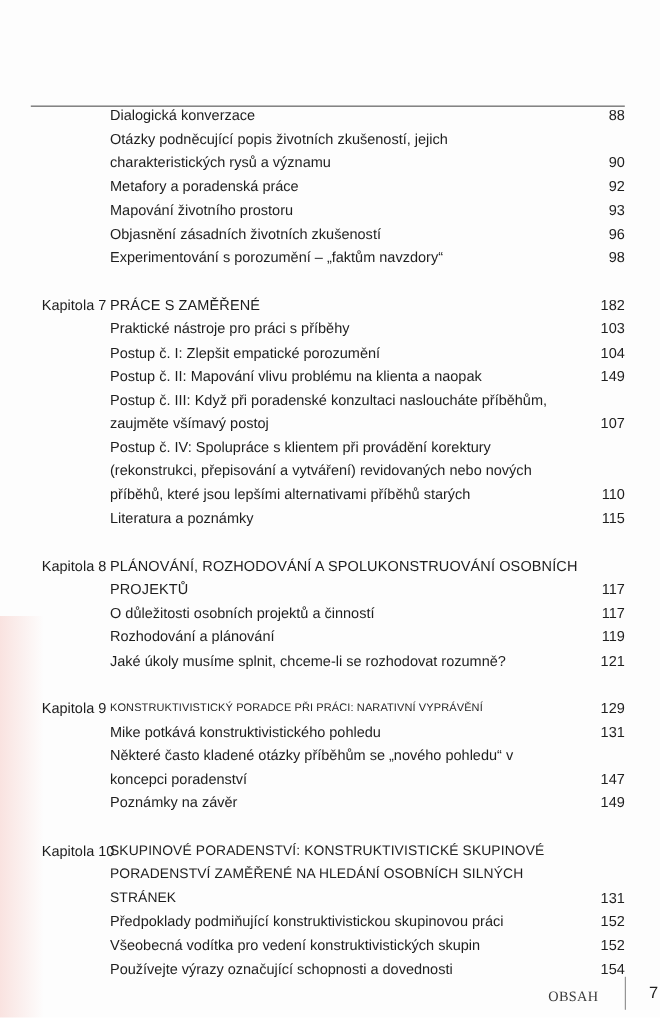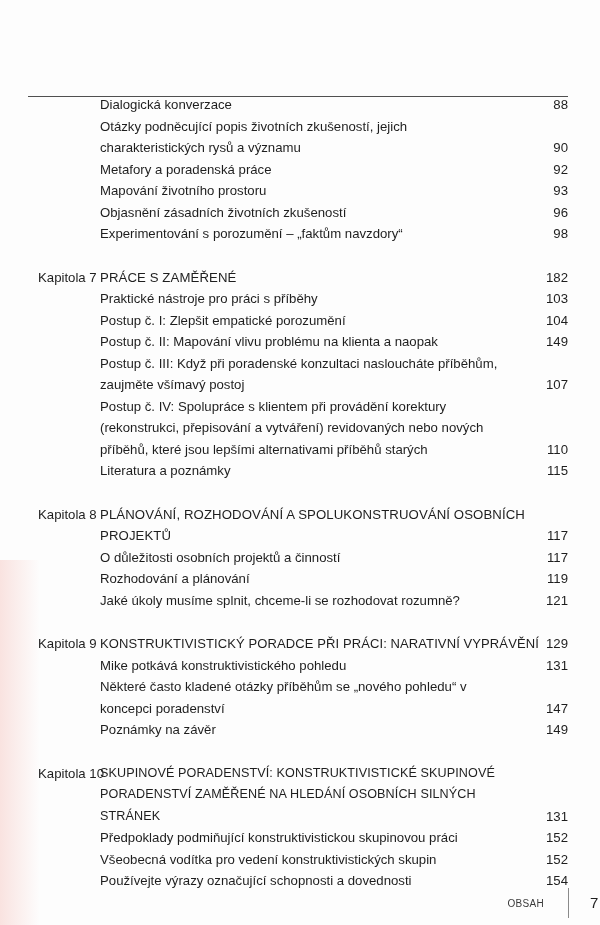--- a/index.html
+++ b/index.html
@@ -76,23 +76,24 @@
       position: absolute;
       left: 0;
       top: 882px;
       width: 600px;
       height: 40px;
     }
     .footer-label {
       position: absolute;
       right: 56px;
       top: 16px;
-      font-size: 10px;
+      font-size: 13px;
       color: #3a3a3a;
       letter-spacing: 0.3px;
+      font-family: Liberation Serif, serif;
     }
     .footer-divider {
       position: absolute;
       left: 568px;
       top: 6px;
       width: 0;
       height: 30px;
       border-left: 1.6px solid #8a8a8a;
     }
     .footer-page {
@@ -186,21 +187,21 @@
     </div>
     <div class="row">
       <span class="title">Jaké úkoly musíme splnit, chceme-li se rozhodovat rozumně?</span>
       <span class="page">121</span>
     </div>
   </div>
 
   <div class="section">
     <div class="row heading">
       <span class="label">Kapitola 9</span>
-      <span class="title" style="width:440px; font-size:13px; white-space:nowrap;">KONSTRUKTIVISTICKÝ PORADCE PŘI PRÁCI: NARATIVNÍ VYPRÁVĚNÍ</span>
+      <span class="title" style="width:440px; font-size:10px; white-space:nowrap;">KONSTRUKTIVISTICKÝ PORADCE PŘI PRÁCI: NARATIVNÍ VYPRÁVĚNÍ</span>
       <span class="page">129</span>
     </div>
     <div class="row">
       <span class="title">Mike potkává konstruktivistického pohledu</span>
       <span class="page">131</span>
     </div>
     <div class="row">
       <span class="title" style="width:410px">Některé často kladené otázky příběhům se „nového pohledu“ v koncepci poradenství</span>
       <span class="page">147</span>
     </div>

